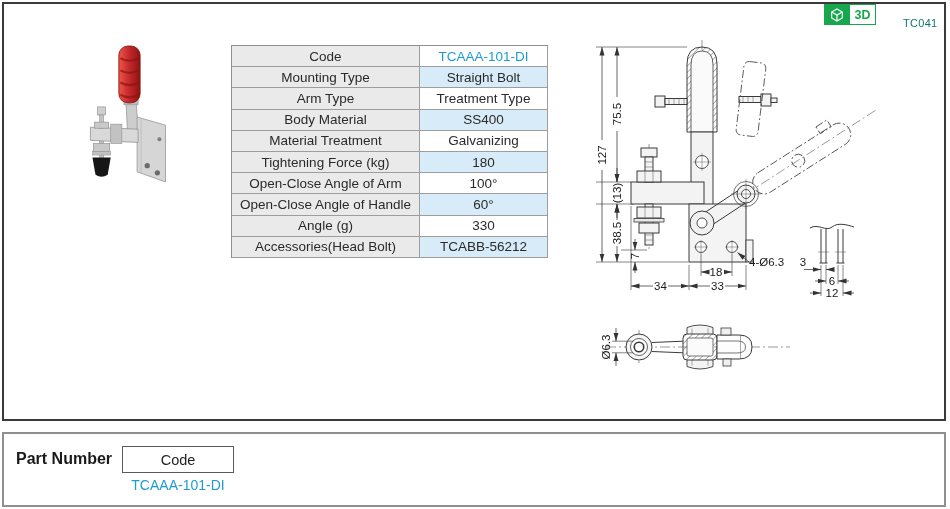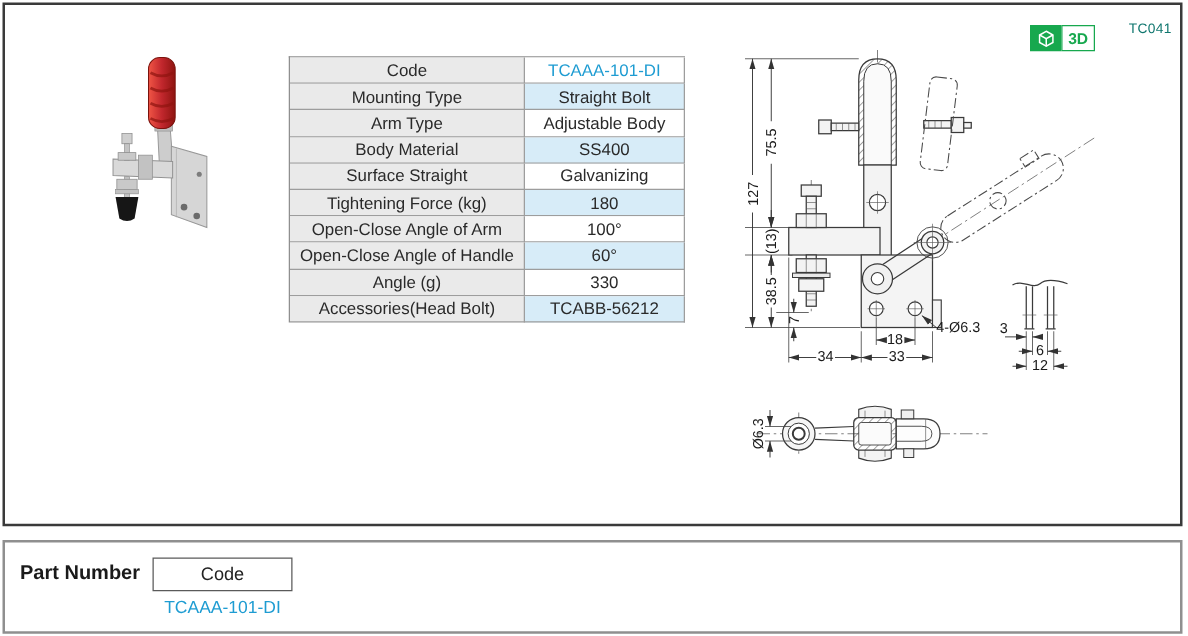--- a/index.html
+++ b/index.html
@@ -3,21 +3,21 @@
 <meta charset="utf-8">
 <style>
   html,body{margin:0;padding:0;background:#fff;}
   .page{position:relative;width:950px;height:509px;background:#fff;overflow:hidden;
         font-family:"Liberation Sans",sans-serif;color:#222;}
   .top-panel{position:absolute;left:2px;top:2px;width:944px;height:419px;
              border:2px solid #3a3a3a;background:#fff;box-sizing:border-box;}
   .bottom-panel{position:absolute;left:2px;top:432px;width:944px;height:75px;
                 border:2px solid #8f8f8f;background:#fff;box-sizing:border-box;}
   
-  .badge3d{position:absolute;left:820px;top:16px;height:21px;display:flex;cursor:pointer;}
+  .badge3d{position:absolute;left:820px;top:0;height:21px;display:flex;cursor:pointer;}
   .badge-sq{width:25px;height:21px;background:#17A84E;display:flex;align-items:center;justify-content:center;}
   .badge-box{width:27px;height:21px;border:1.5px solid #17A84E;box-sizing:border-box;background:#fff;
              display:flex;align-items:center;justify-content:center;
              color:#17A84E;font-size:12.5px;font-weight:bold;}
   .code-top{position:absolute;left:899px;top:13px;width:46px;font-size:11px;color:#0f766e;letter-spacing:.3px;}
   
   .photo{position:absolute;left:76px;top:40px;width:102px;height:142px;}
   
   .spec-table{position:absolute;left:227px;top:41px;width:316px;
               display:grid;grid-template-columns:188px 128px;grid-template-rows:repeat(10,21.2px);
@@ -110,28 +110,28 @@
       <div class="srow">
         <div class="cell lbl">Code</div>
         <div class="cell val">TCAAA-101-DI</div>
       </div>
       <div class="srow">
         <div class="cell lbl">Mounting Type</div>
         <div class="cell val">Straight Bolt</div>
       </div>
       <div class="srow">
         <div class="cell lbl">Arm Type</div>
-        <div class="cell val">Adjustable Body</div>
+        <div class="cell val">Treatment Type</div>
       </div>
       <div class="srow">
         <div class="cell lbl">Body Material</div>
         <div class="cell val">SS400</div>
       </div>
       <div class="srow">
-        <div class="cell lbl">Surface Straight</div>
+        <div class="cell lbl">Material Treatment</div>
         <div class="cell val">Galvanizing</div>
       </div>
       <div class="srow">
         <div class="cell lbl">Tightening Force (kg)</div>
         <div class="cell val">180</div>
       </div>
       <div class="srow">
         <div class="cell lbl">Open-Close Angle of Arm</div>
         <div class="cell val">100°</div>
       </div>

